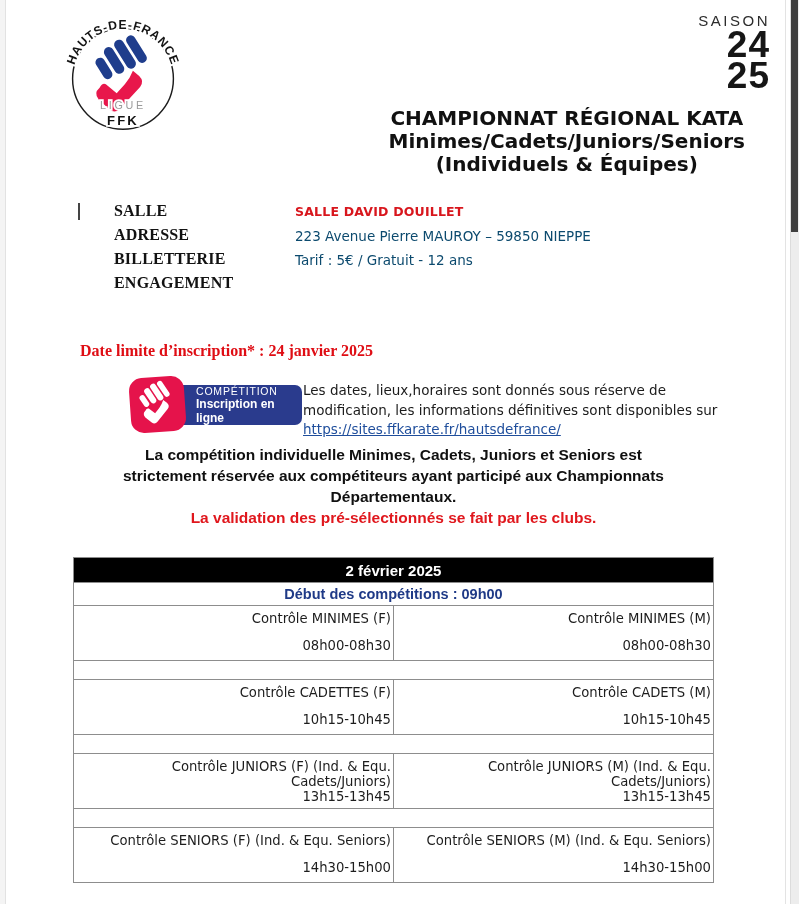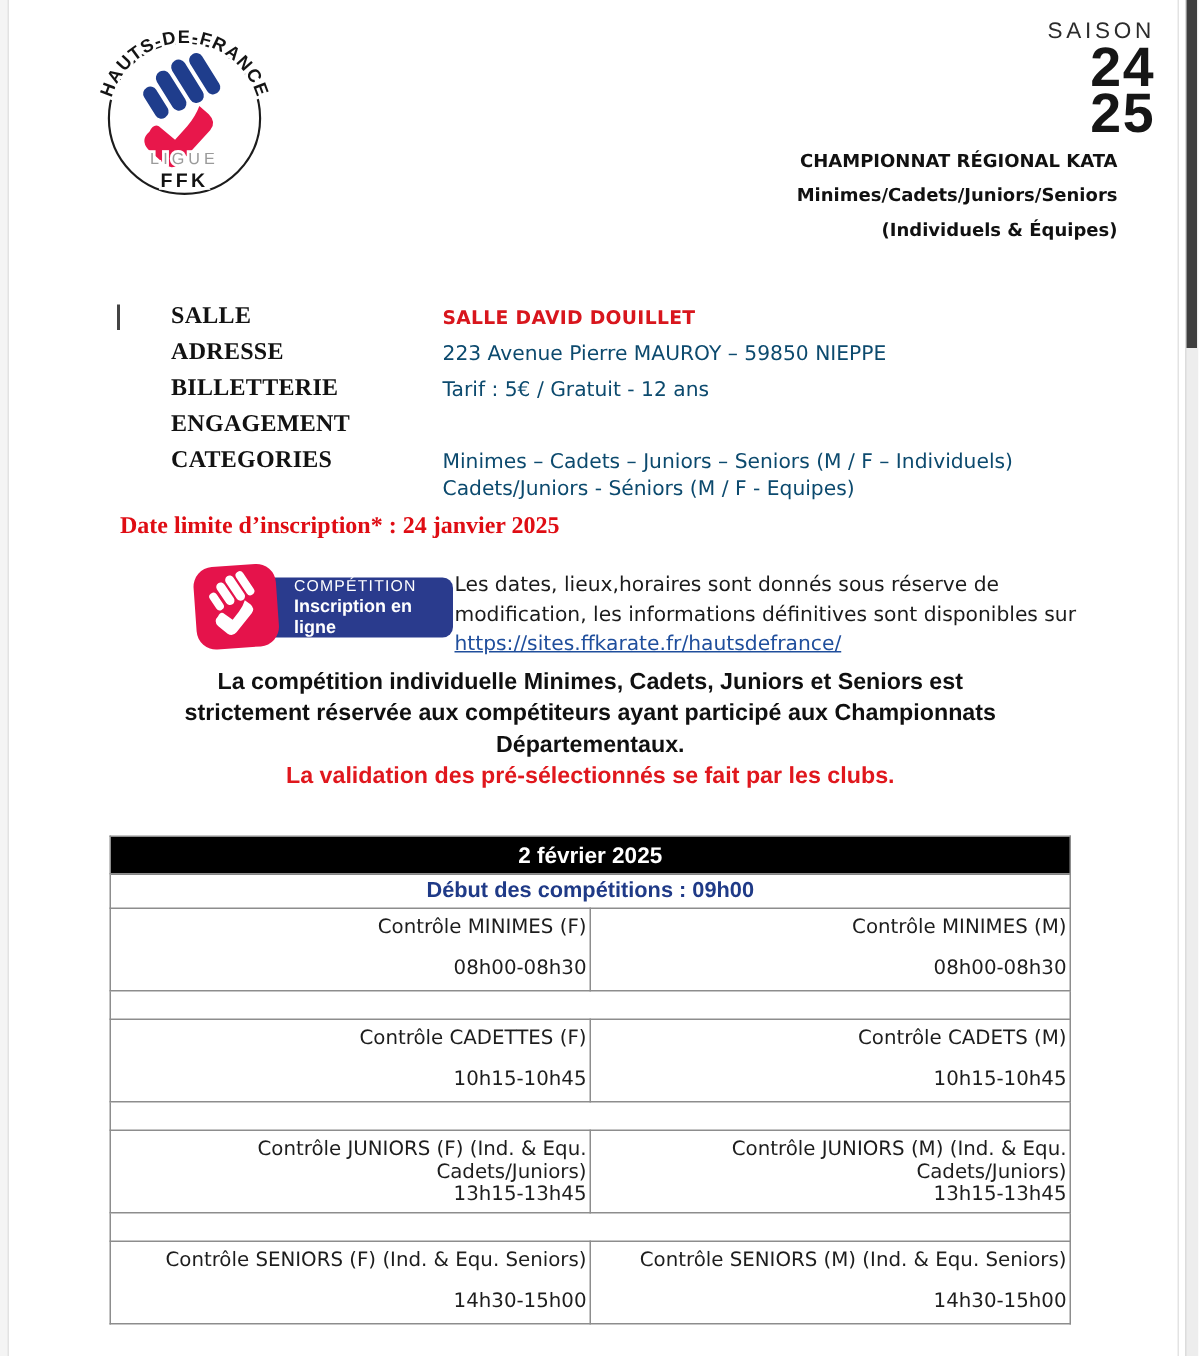--- a/index.html
+++ b/index.html
@@ -20,23 +20,23 @@
 
   
   .logo { position:absolute; left:60px; top:4px; width:126px; height:146px; }
 
   
   .season { position:absolute; right:29px; top:12px; text-align:right; font-family:"Liberation Sans", sans-serif; }
   .season .s-label { font-size:15px; letter-spacing:2.5px; color:#2c2c2c; display:block; }
   .season .s-num   { display:block; font-size:37px; font-weight:bold; line-height:31px; color:#161616; letter-spacing:1px; }
 
   
-  .title { position:absolute; right:54px; top:96px; text-align:right;
+  .title { position:absolute; right:54px; top:107px; text-align:center;
            font-family:"DejaVu Sans", sans-serif; font-weight:bold;
-           font-size:12px; line-height:23px; color:#111; }
+           font-size:20px; line-height:23px; color:#111; }
 
   
   .info { position:absolute; left:80px; top:202px; width:645px; }
   .info-row { display:flex; align-items:flex-start; min-height:24px;padding-left:34px; }
   .info-label { width:181px; flex:0 0 181px;
                 font-family:"Liberation Serif", serif; font-weight:bold;
                 font-size:16px; color:#121212; letter-spacing:.2px; }
   .info-value { font-size:13.5px; color:#0c4a6e; line-height:18px; padding-top:1px; }
   .info-value.red { color:#d8161d; font-weight:bold; font-size:12.5px; letter-spacing:.2px; }
   .cursor { position:absolute; left:-2px; top:1px; width:1.5px; height:17px; background:#444; }
@@ -136,27 +136,20 @@
     <div class="info-label">ADRESSE</div>
     <div class="info-value">223 Avenue Pierre MAUROY – 59850 NIEPPE</div>
   </div>
   <div class="info-row">
     <div class="info-label">BILLETTERIE</div>
     <div class="info-value">Tarif : 5€ / Gratuit - 12 ans</div>
   </div>
   <div class="info-row">
     <div class="info-label">ENGAGEMENT</div>
   </div>
-  <div class="info-row">
-    <div class="info-label">CATEGORIES</div>
-    <div class="info-value">
-      <span style="display:block">Minimes – Cadets – Juniors – Seniors (M / F – Individuels)</span>
-      <span style="display:block">Cadets/Juniors - Séniors (M / F - Equipes)</span>
-    </div>
-  </div>
 </div>
 
 <div class="deadline">Date limite d’inscription* : 24 janvier 2025</div>
 
 <div class="badge">
   <div class="badge-blue">
     <span class="b1">COMPÉTITION</span>
     <span class="b2">Inscription en ligne</span>
   </div>
   <div class="badge-pink">

